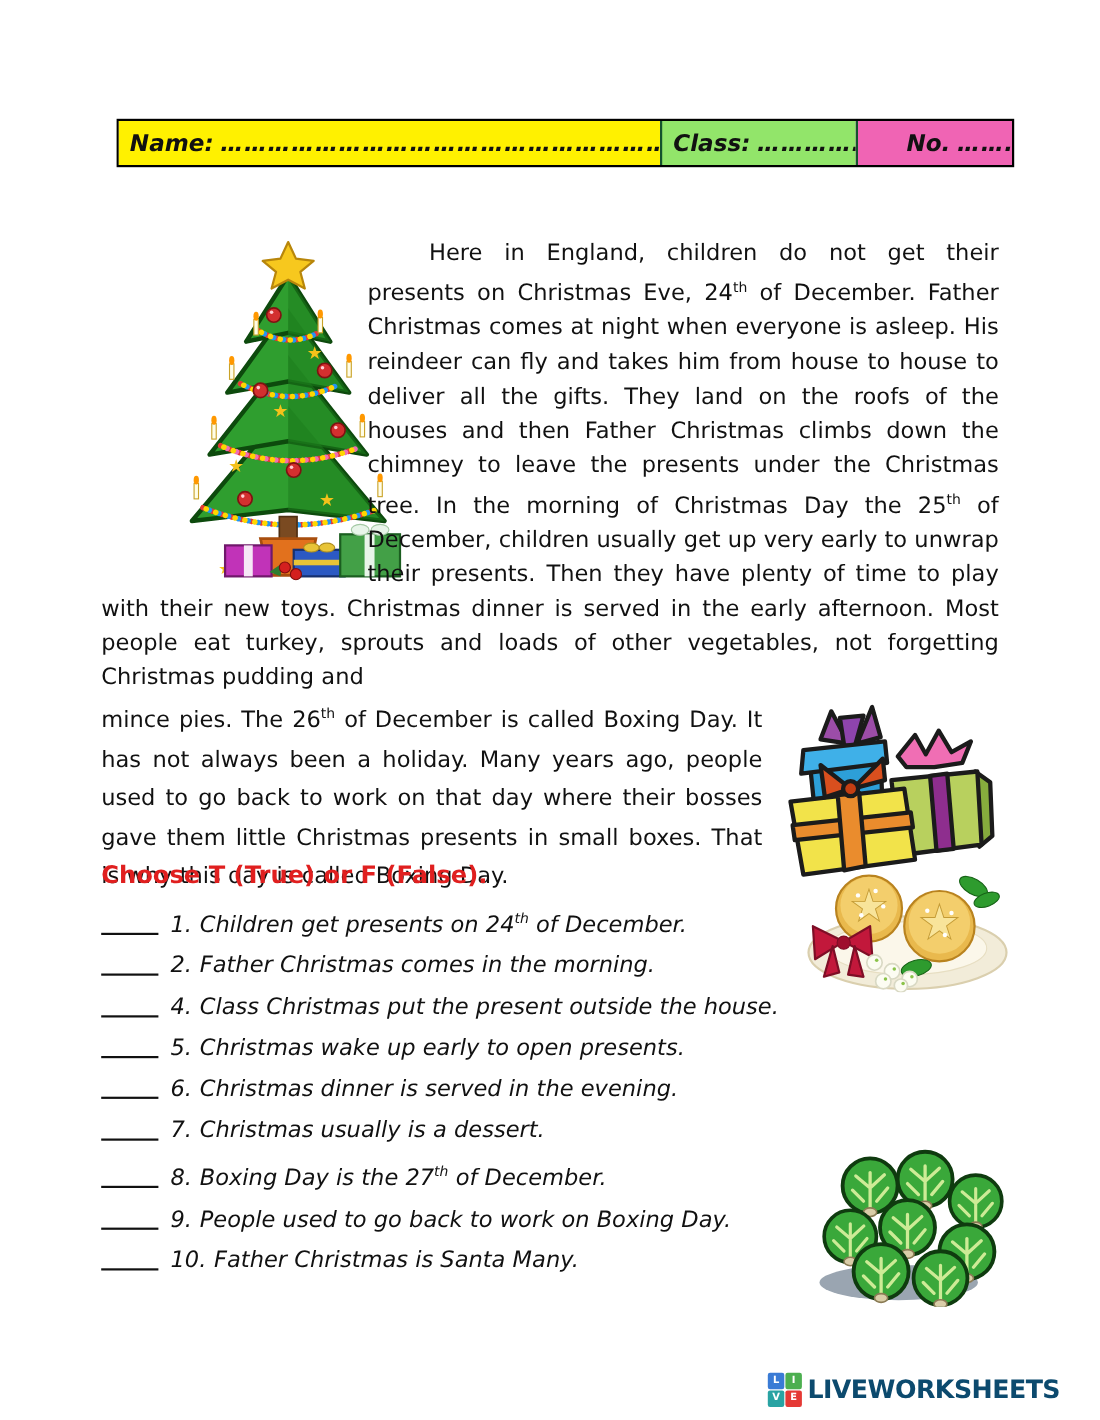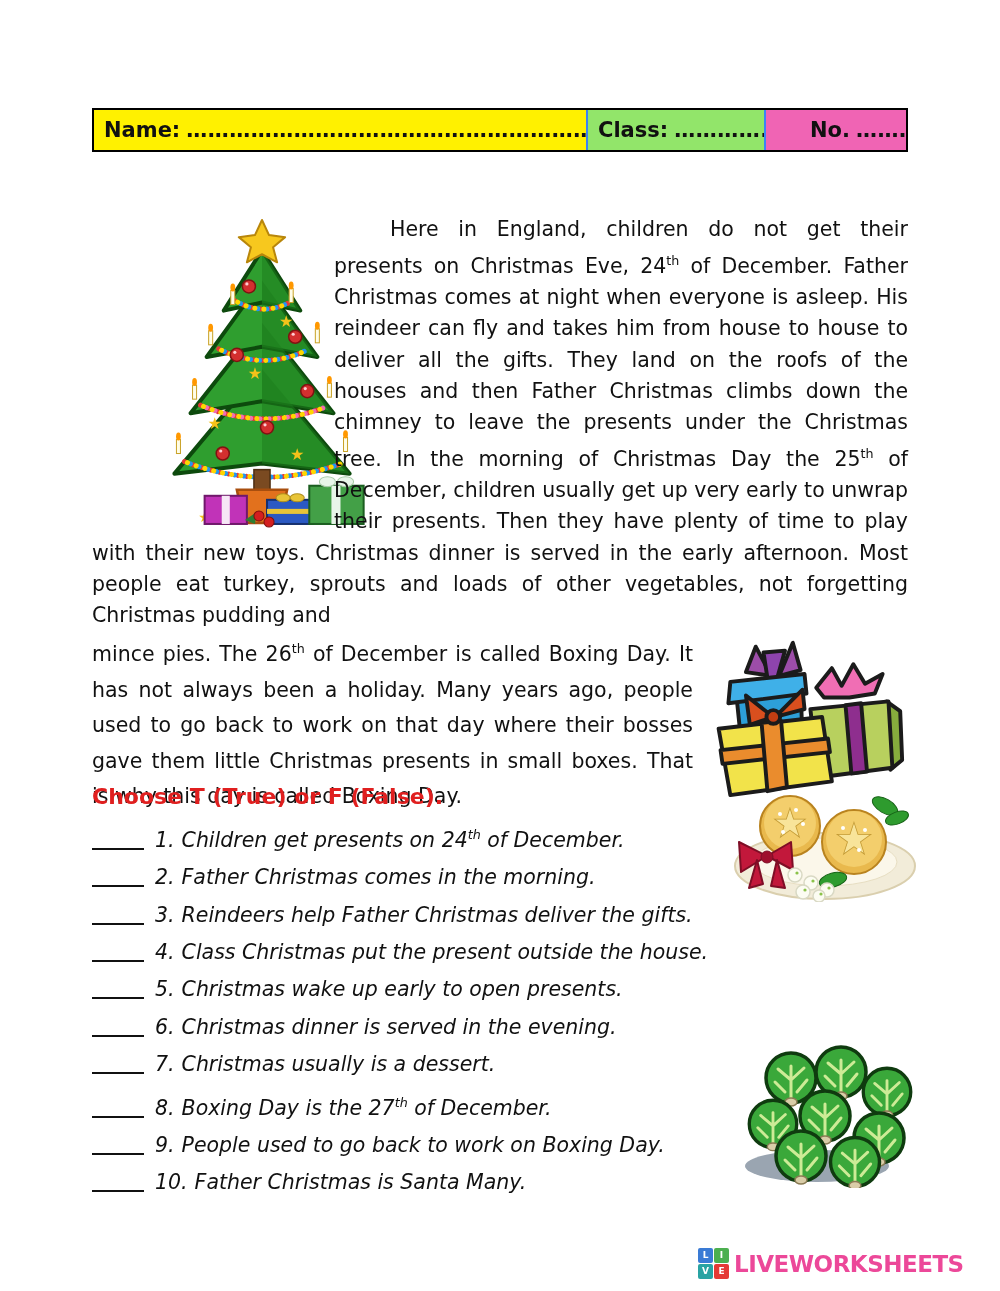--- a/index.html
+++ b/index.html
@@ -1,24 +1,24 @@
 <!DOCTYPE html>
 <html><head>
 <meta charset="utf-8">
 <style>
   html,body{margin:0;padding:0;background:#ffffff;}
   .page{position:relative;width:1000px;height:1291px;background:#ffffff;overflow:hidden;
         font-family:"DejaVu Sans",sans-serif;color:#111;}
 
   
-  .hdr{position:absolute;left:92px;top:108px;width:816px;height:44px;display:flex;
-       border:2px solid #000;box-sizing:border-box;}
+  .hdr{position:absolute;left:106px;top:108px;width:816px;height:44px;display:flex;
+       border:2px solid #000;box-sizing:border-box;font-style:italic;}
   .hdr .cell{display:flex;align-items:center;box-sizing:border-box;font-weight:bold;
        font-size:21px;padding-left:10px;white-space:nowrap;overflow:hidden;}
-  .hdr .cell+.cell{border-left:2px solid #3b82f6;}
+  .hdr .cell+.cell{border-left:2px solid #14532d;}
   .cell-name{width:492px;}
   .cell-class{width:178px;}
   .cell-no{flex:1;}
   .dots{font-weight:bold;letter-spacing:0.5px;margin-left:6px;overflow:hidden;}
 
   
   .title{position:absolute;left:93px;top:176px;margin:0;font-size:25px;font-weight:bold;
          color:#E01F1F;letter-spacing:0.5px;}
 
   
@@ -185,23 +185,20 @@
   <div class="task">
     <h2 class="task-heading">Choose T (True) or F (False).</h2>
     <div>
         <div class="q">
       <span class="blank"></span><span class="qnum">1.</span><span>Children get presents on 24<sup>th</sup> of December.</span>
     </div>
         <div class="q">
       <span class="blank"></span><span class="qnum">2.</span><span>Father Christmas comes in the morning.</span>
     </div>
         <div class="q">
-      <span class="blank"></span><span class="qnum">3.</span><span>Reindeers help Father Christmas deliver the gifts.</span>
-    </div>
-        <div class="q">
       <span class="blank"></span><span class="qnum">4.</span><span>Class Christmas put the present outside the house.</span>
     </div>
         <div class="q">
       <span class="blank"></span><span class="qnum">5.</span><span>Christmas wake up early to open presents.</span>
     </div>
         <div class="q">
       <span class="blank"></span><span class="qnum">6.</span><span>Christmas dinner is served in the evening.</span>
     </div>
         <div class="q">
       <span class="blank"></span><span class="qnum">7.</span><span>Christmas usually is a dessert.</span>
@@ -286,16 +283,16 @@
     </svg>
   </span>
 
   <div class="logo">
     <span class="tiles">
         <span class="tile" style="background-color: rgb(58, 123, 213);">L</span>
         <span class="tile" style="background-color: rgb(76, 175, 80);">I</span>
         <span class="tile" style="background-color: rgb(41, 163, 163);">V</span>
         <span class="tile" style="background-color: rgb(229, 57, 53);">E</span>
       </span>
-    <span class="wordmark" style="color: #ec4899;">LIVEWORKSHEETS</span>
+    <span class="wordmark" style="color: #0c4a6e;">LIVEWORKSHEETS</span>
   </div>
 
 </div>
 
 </body></html>

